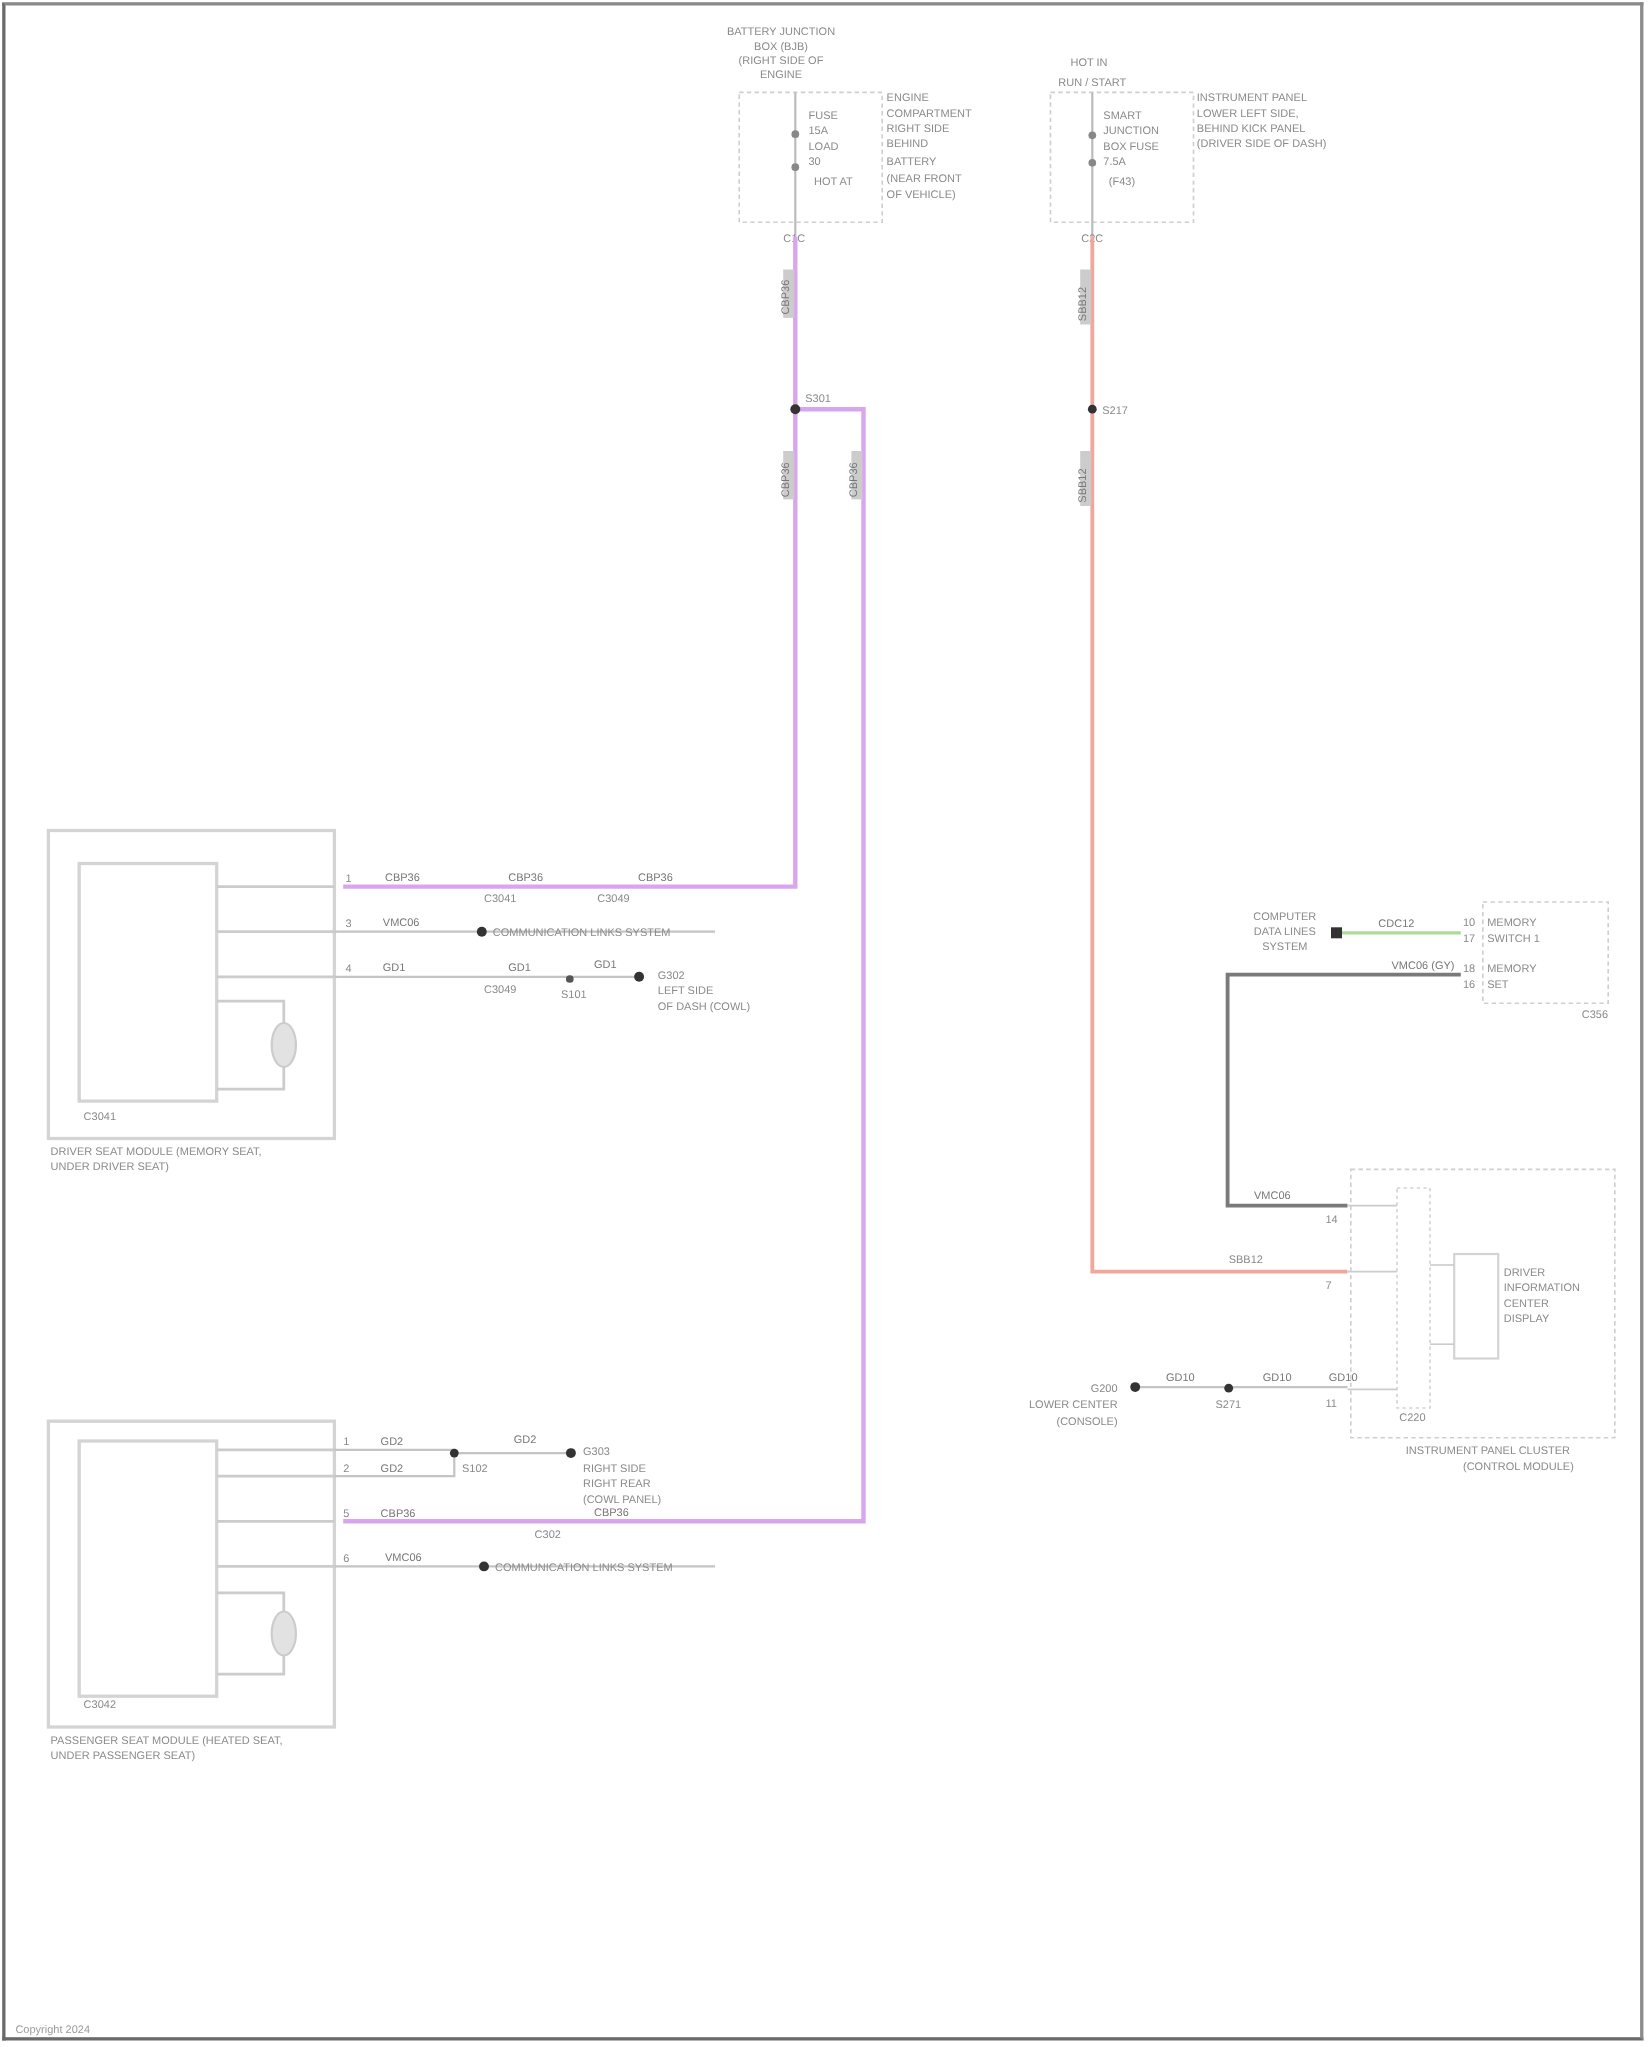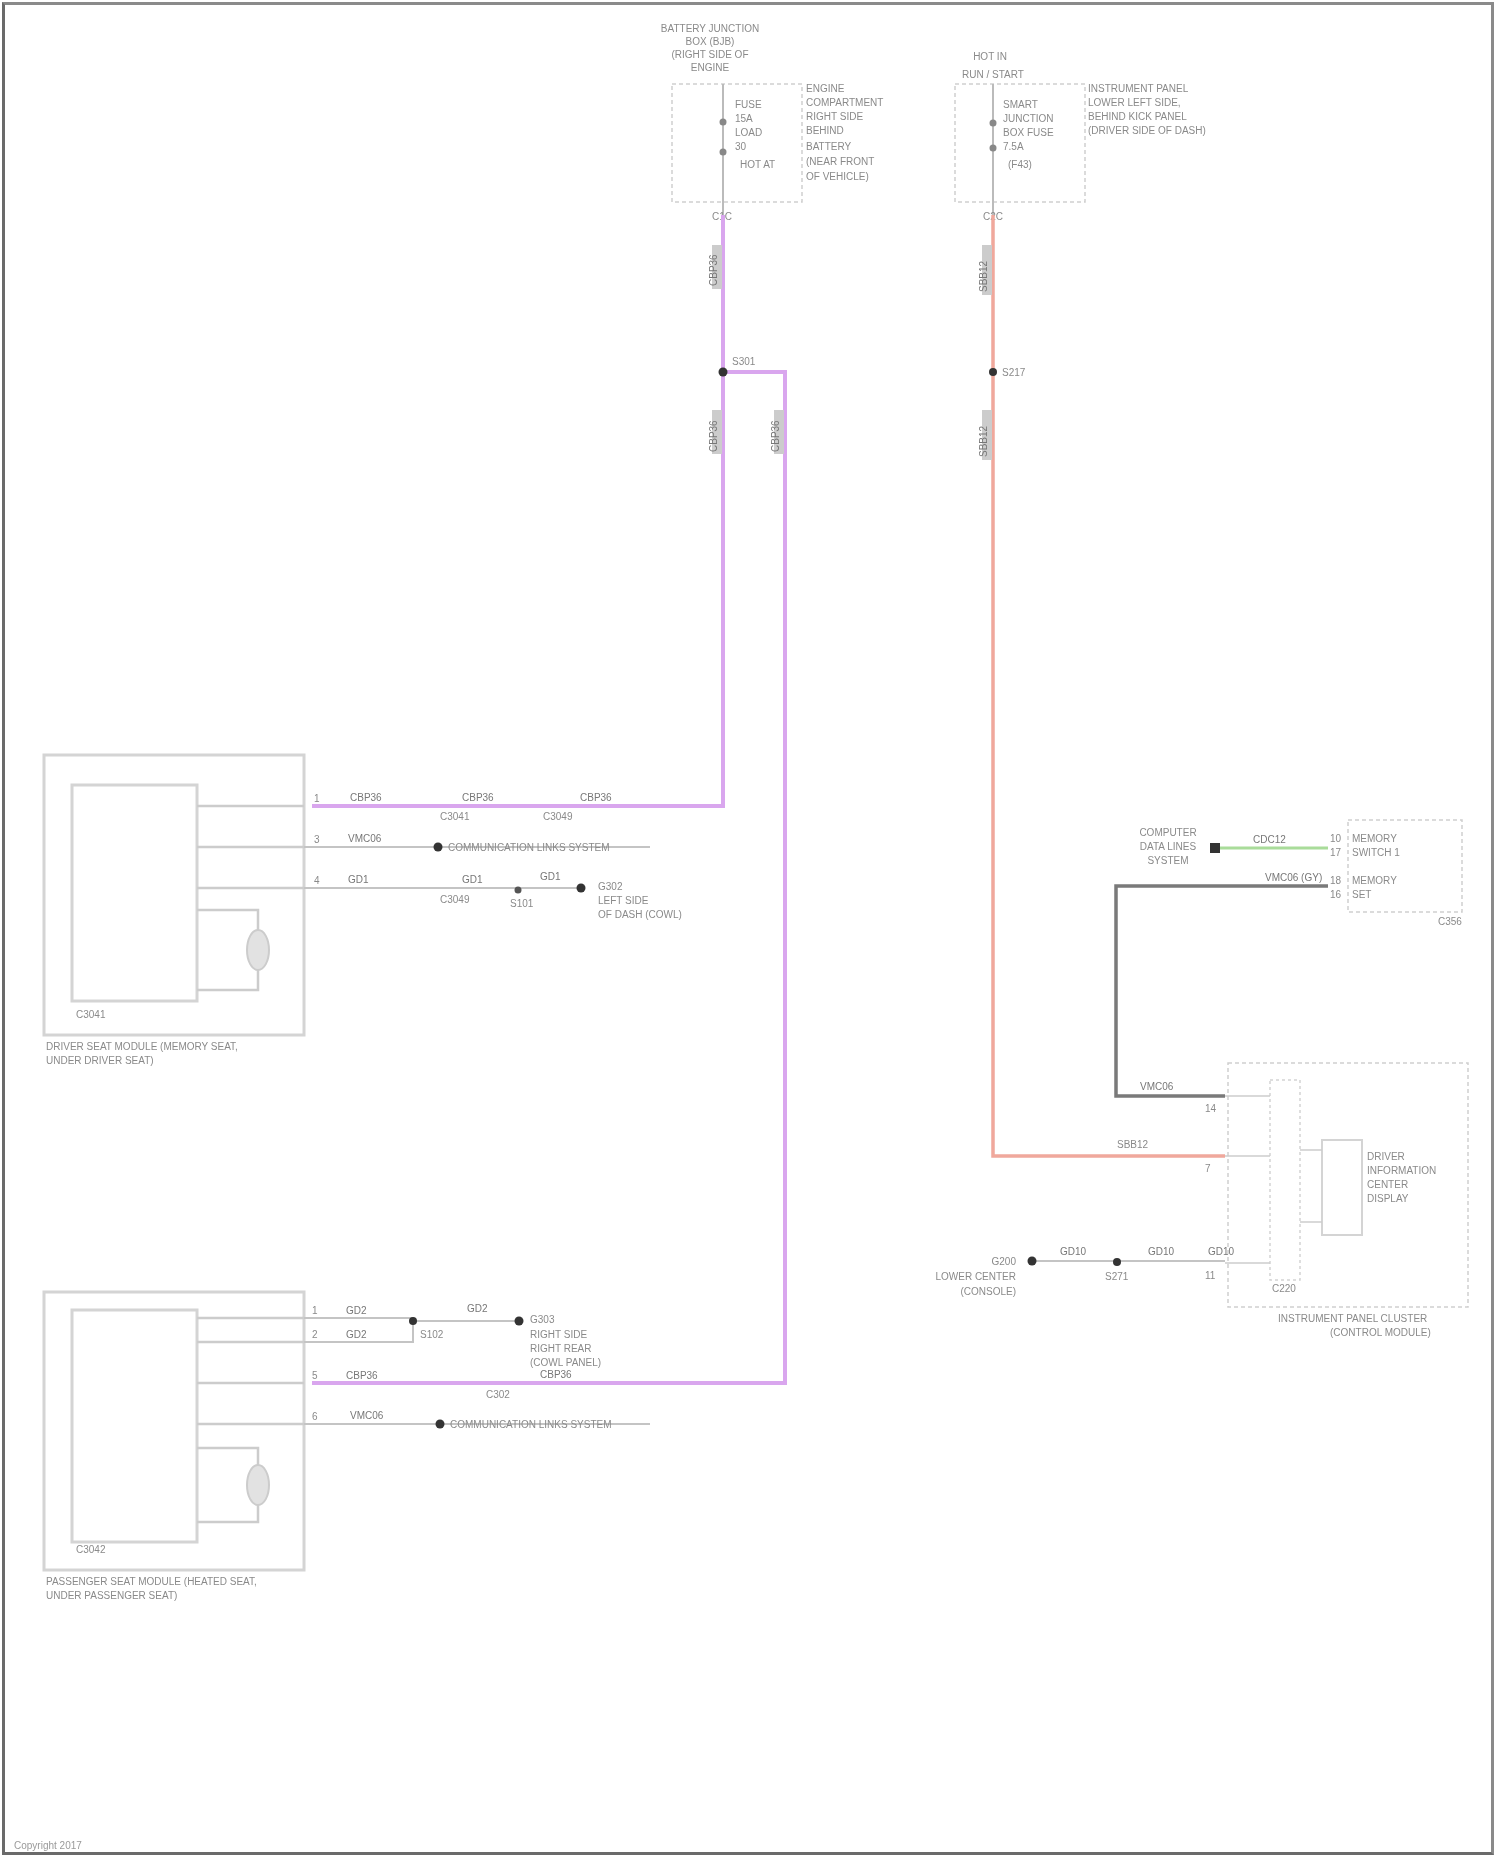--- a/index.html
+++ b/index.html
@@ -227,13 +227,13 @@
     <text class="wire-id" x="1148" y="1255">GD10</text>
     <text class="wire-id" x="1208" y="1255">GD10</text>
     <circle cx="1117" cy="1262" r="4" fill="#333"></circle>
     <text class="lbl" x="1105" y="1280">S271</text>
     <text class="lbl" x="1016" y="1265" text-anchor="end">G200</text>
     <text class="lbl" x="1016" y="1280" text-anchor="end">LOWER CENTER</text>
     <text class="lbl" x="1016" y="1295" text-anchor="end">(CONSOLE)</text>
   </g>
 </svg>
 
-<div class="footer">Copyright 2017</div>
+<div class="footer">Copyright 2024</div>
 
 </body></html>

